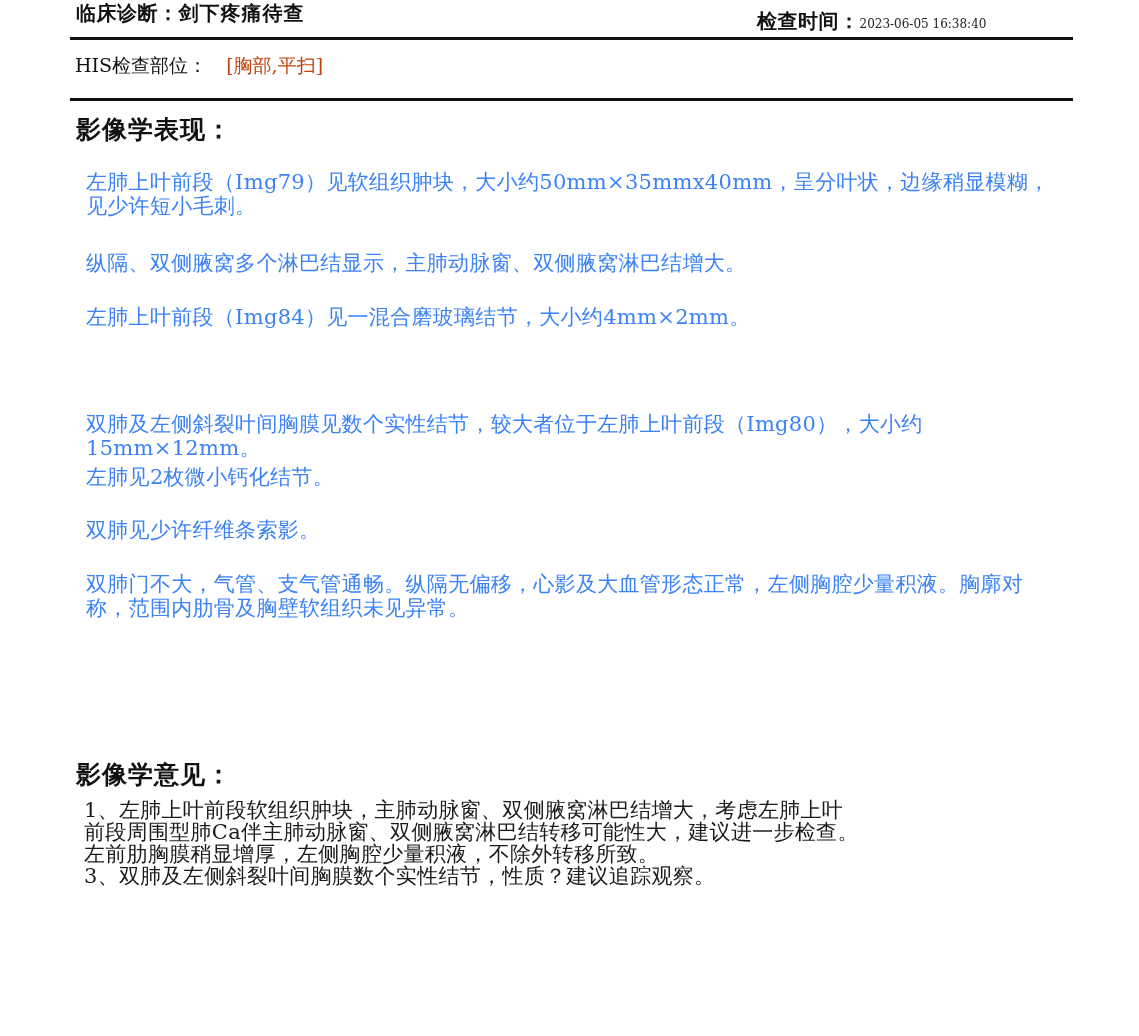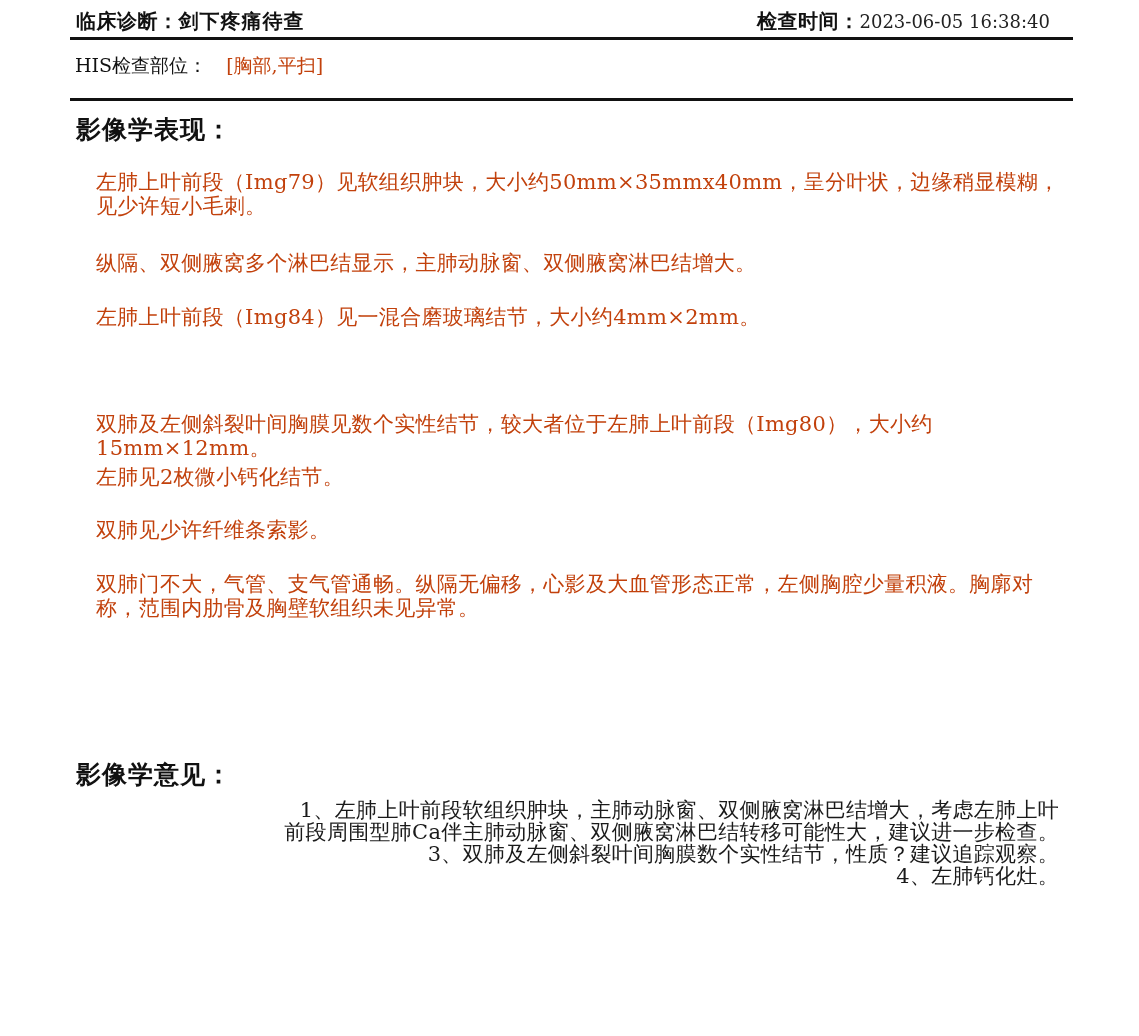--- a/index.html
+++ b/index.html
@@ -26,21 +26,21 @@
     }
     .header-value-sans {
       font-family: "DejaVu Sans", sans-serif;
       font-size: 20px;
       font-weight: bold;
       color: #111;
       letter-spacing: 1px;
     }
     .header-value-serif {
       font-family: "DejaVu Serif", serif;
-      font-size: 18px;
+      font-size: 12px;
       color: #222;
     }
     .rule {
       position: absolute;
       left: 70px;
       height: 3px;
       background: #111;
     }
     .his-label {
       font-family: "DejaVu Serif", serif;
@@ -58,50 +58,49 @@
       left: 76px;
       font-family: "DejaVu Sans", sans-serif;
       font-size: 25px;
       font-weight: bold;
       color: #111;
       letter-spacing: 1px;
     }
 
     .finding {
       position: absolute;
-      left: 96px;
+      left: 86px;
       width: 975px;
       font-family: "DejaVu Serif", "Liberation Serif", serif;
       font-size: 21px;
       line-height: 24px;
-      color: #c2410c;
+      color: #3b82f6;
       white-space: normal;
       letter-spacing: 0.3px;
     }
 
     .impression {
       position: absolute;
       left: 84px;
       width: 975px;
       font-family: "DejaVu Serif", "Liberation Serif", serif;
       font-size: 21px;
       line-height: 22px;
       color: #1a1a1a;
       letter-spacing: 0.3px;
-      text-align: right;
     }
     .impression-line {
       display: block;
       white-space: nowrap;
     }
   </style>
 </head>
 <body>
 
-<div class="abs" style="left:76px; top:8px;text-align:center;">
+<div class="abs" style="left:76px; top:0;text-align:center;">
   <span class="header-label">临床诊断：</span><span class="header-value-sans">剑下疼痛待查</span>
 </div>
 
 <div class="abs" style="left:757px; top:8px;">
   <span class="header-label">检查时间：</span><span class="header-value-serif">2023-06-05 16:38:40</span>
 </div>
 
 <div class="rule" style="top:37px; width:1003px;"></div>
 
 <div class="abs" style="left:75px; top:53px;">
@@ -119,15 +118,15 @@
 <div class="finding" style="top:384px;margin-top:28px;">双肺及左侧斜裂叶间胸膜见数个实性结节，较大者位于左肺上叶前段（Img80），大小约15mm×12mm。</div>
 <div class="finding" style="top:465px;">左肺见2枚微小钙化结节。</div>
 <div class="finding" style="top:518px;">双肺见少许纤维条索影。</div>
 <div class="finding" style="top:572px;">双肺门不大，气管、支气管通畅。纵隔无偏移，心影及大血管形态正常，左侧胸腔少量积液。胸廓对称，范围内肋骨及胸壁软组织未见异常。</div>
 
 <div class="section-title" style="top:758px;">影像学意见：</div>
 
 <div class="impression" style="top:799px;">
   <span class="impression-line">1、左肺上叶前段软组织肿块，主肺动脉窗、双侧腋窝淋巴结增大，考虑左肺上叶</span>
   <span class="impression-line">前段周围型肺Ca伴主肺动脉窗、双侧腋窝淋巴结转移可能性大，建议进一步检查。</span>
+  <span class="impression-line">左前肋胸膜稍显增厚，左侧胸腔少量积液，不除外转移所致。</span>
   <span class="impression-line">3、双肺及左侧斜裂叶间胸膜数个实性结节，性质？建议追踪观察。</span>
-  <span class="impression-line">4、左肺钙化灶。</span>
 </div>
 
 </body></html>

